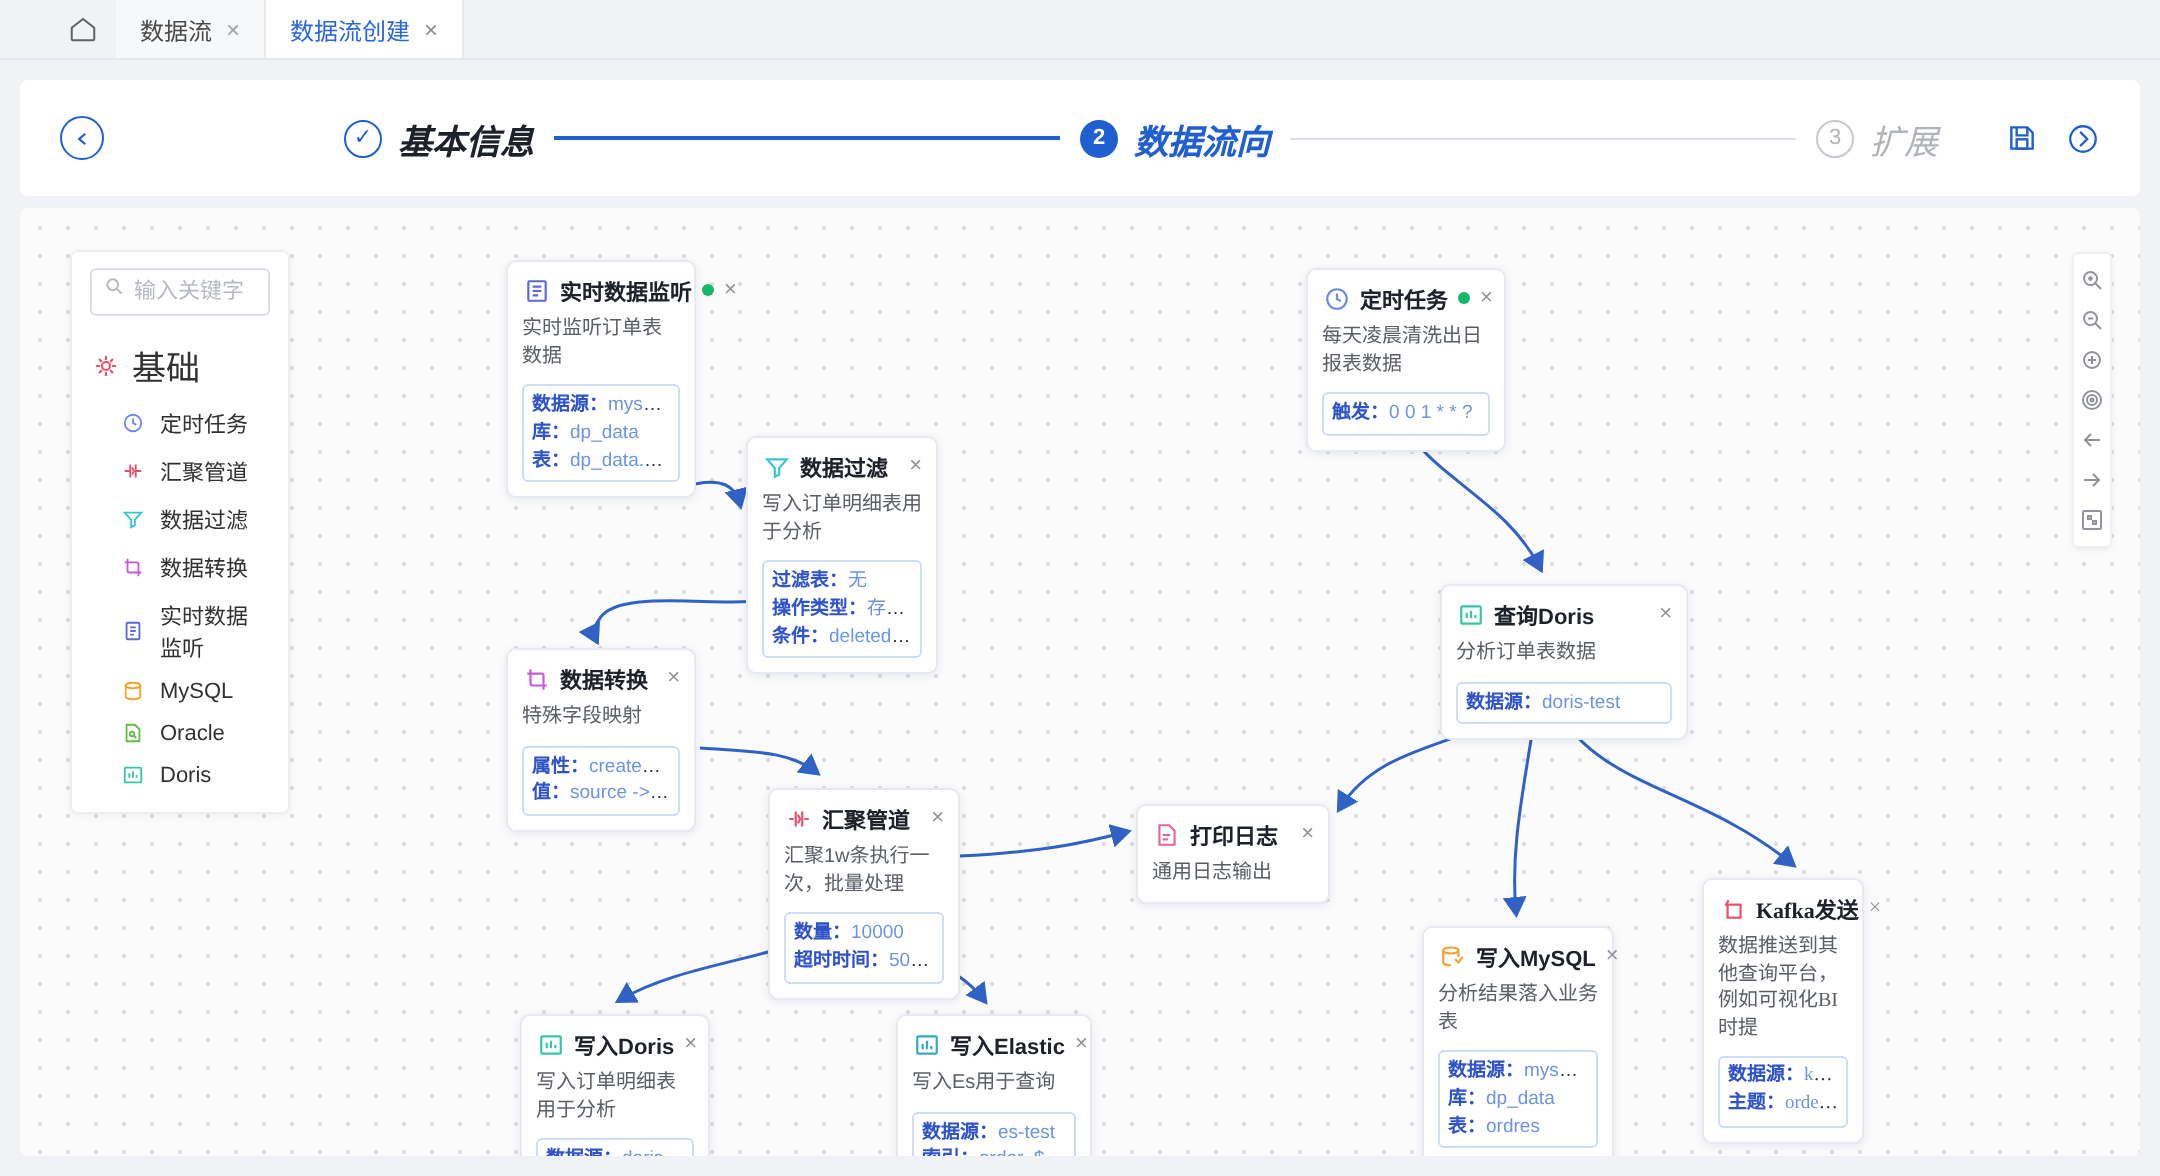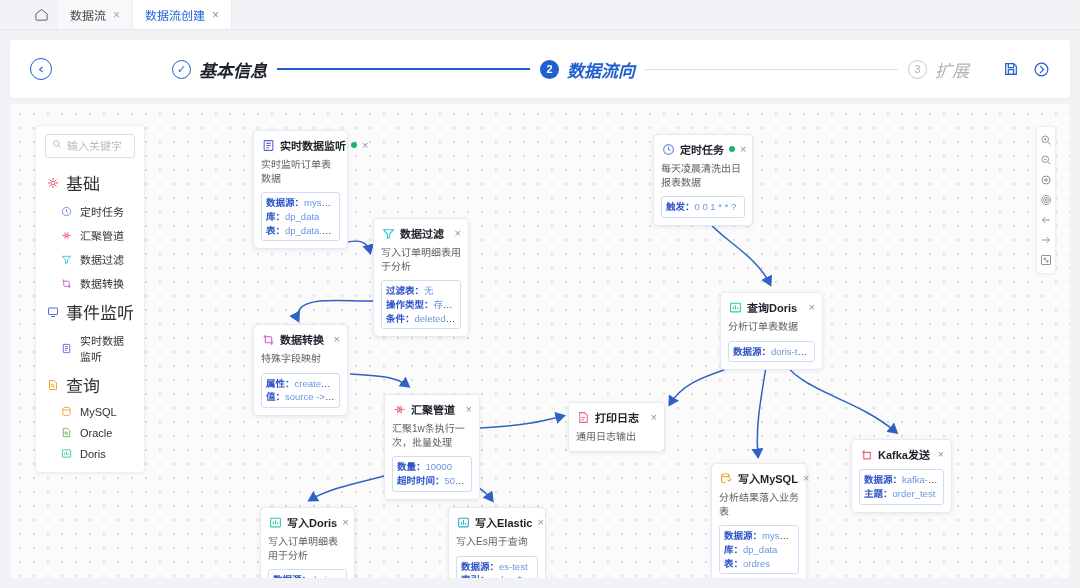--- a/index.html
+++ b/index.html
@@ -269,49 +269,30 @@
     <div class="pal-item child">
       <span class="pal-ico">
         <svg width="11" height="11" viewBox="0 0 24 24" fill="none" stroke="#c95ad6" stroke-width="2">
           <path d="M6 3v13a2 2 0 0 0 2 2h13"></path>
             <path d="M3 7h13a2 2 0 0 1 2 2v13"></path>
         </svg>
       </span>
       <span>数据转换</span>
     </div>
 
-    <div class="pal-item">
-      <span class="pal-ico">
-        <svg width="12" height="12" viewBox="0 0 24 24" fill="none" stroke="#5a68d6" stroke-width="2">
-          <rect x="3" y="4" width="18" height="13" rx="1"></rect>
-            <path d="M8 21h8"></path>
-        </svg>
-      </span>
-      <span>事件监听</span>
-    </div>
     <div class="pal-item child">
       <span class="pal-ico">
         <svg width="11" height="11" viewBox="0 0 24 24" fill="none" stroke="#5a68d6" stroke-width="2">
           <rect x="5" y="3" width="14" height="18" rx="1"></rect>
             <path d="M9 8h6M9 12h6M9 16h4"></path>
         </svg>
       </span>
       <span>实时数据监听</span>
     </div>
 
-    <div class="pal-item">
-      <span class="pal-ico">
-        <svg width="12" height="12" viewBox="0 0 24 24" fill="none" stroke="#f0a431" stroke-width="2">
-          <path d="M5 3h9l5 5v13H5z"></path>
-            <circle cx="11" cy="13" r="2.5"></circle>
-            <path d="M13 15l2.5 2.5"></path>
-        </svg>
-      </span>
-      <span>查询</span>
-    </div>
     <div class="pal-item child">
       <span class="pal-ico">
         <svg width="11" height="11" viewBox="0 0 24 24" fill="none" stroke="#f0a431" stroke-width="2">
           <ellipse cx="12" cy="6" rx="8" ry="3"></ellipse>
             <path d="M4 6v12c0 1.7 3.6 3 8 3s8-1.3 8-3V6"></path>
         </svg>
       </span>
       <span>MySQL</span>
     </div>
     <div class="pal-item child">
@@ -485,21 +466,21 @@
     <div class="node-props">
       <div class="prop">
         <b>数量：</b><span>10000</span>
       </div>
       <div class="prop">
         <b>超时时间：</b><span>5000毫秒</span>
       </div>
     </div>
   </div>
 
-  <div class="node" style="left:710px; top:188px; width:103px;">
+  <div class="node" style="left:710px; top:188px; width:124px;">
     <div class="node-head">
       <span class="node-ico">
         <svg width="13" height="13" viewBox="0 0 24 24" fill="none" stroke="#35c6a8" stroke-width="2">
           <rect x="3" y="4" width="18" height="16" rx="1"></rect>
             <path d="M8 15V10M12 15V8M16 15v-3"></path>
         </svg>
       </span>
       <span class="node-title">查询Doris</span>
       <span class="node-x">×</span>
     </div>
@@ -545,31 +526,32 @@
       </div>
       <div class="prop">
         <b>库：</b><span>dp_data</span>
       </div>
       <div class="prop">
         <b>表：</b><span>ordres</span>
       </div>
     </div>
   </div>
 
-  <div class="node" style="left:841px; top:335px; width:101px;">
+  <div class="node" style="left:841px; top:335px; width:81px;font-family:Liberation Serif, serif;">
     <div class="node-head">
       <span class="node-ico">
         <svg width="13" height="13" viewBox="0 0 24 24" fill="none" stroke="#e8506a" stroke-width="2">
           <rect x="7" y="8" width="12" height="12"></rect>
             <path d="M5 9l3-5"></path>
         </svg>
       </span>
       <span class="node-title">Kafka发送</span>
       <span class="node-x">×</span>
     </div>
+    <div class="node-desc">数据推送到其他查询平台，例如可视化BI时提</div>
     <div class="node-props">
       <div class="prop">
         <b>数据源：</b><span>kafka-test</span>
       </div>
       <div class="prop">
         <b>主题：</b><span>order_test</span>
       </div>
     </div>
   </div>
 

